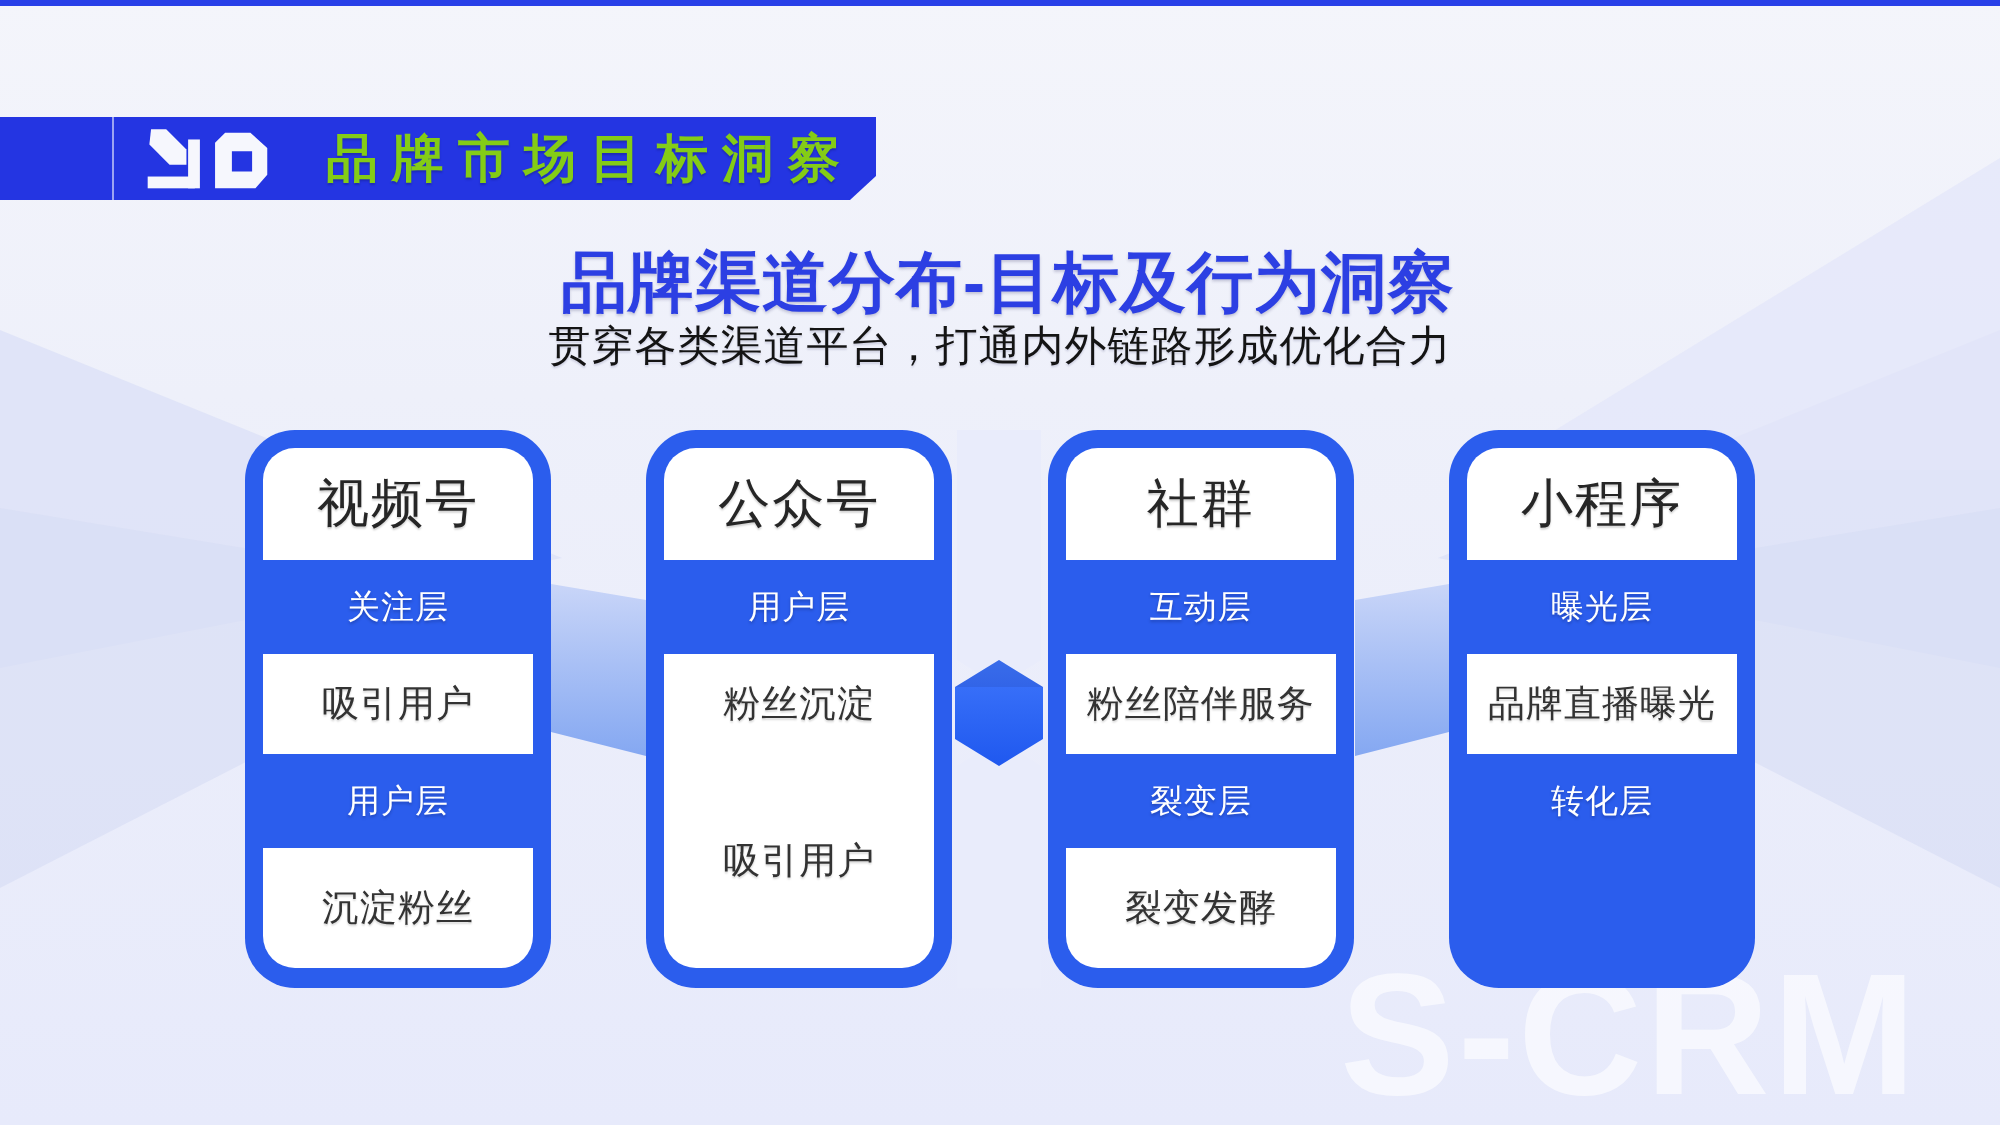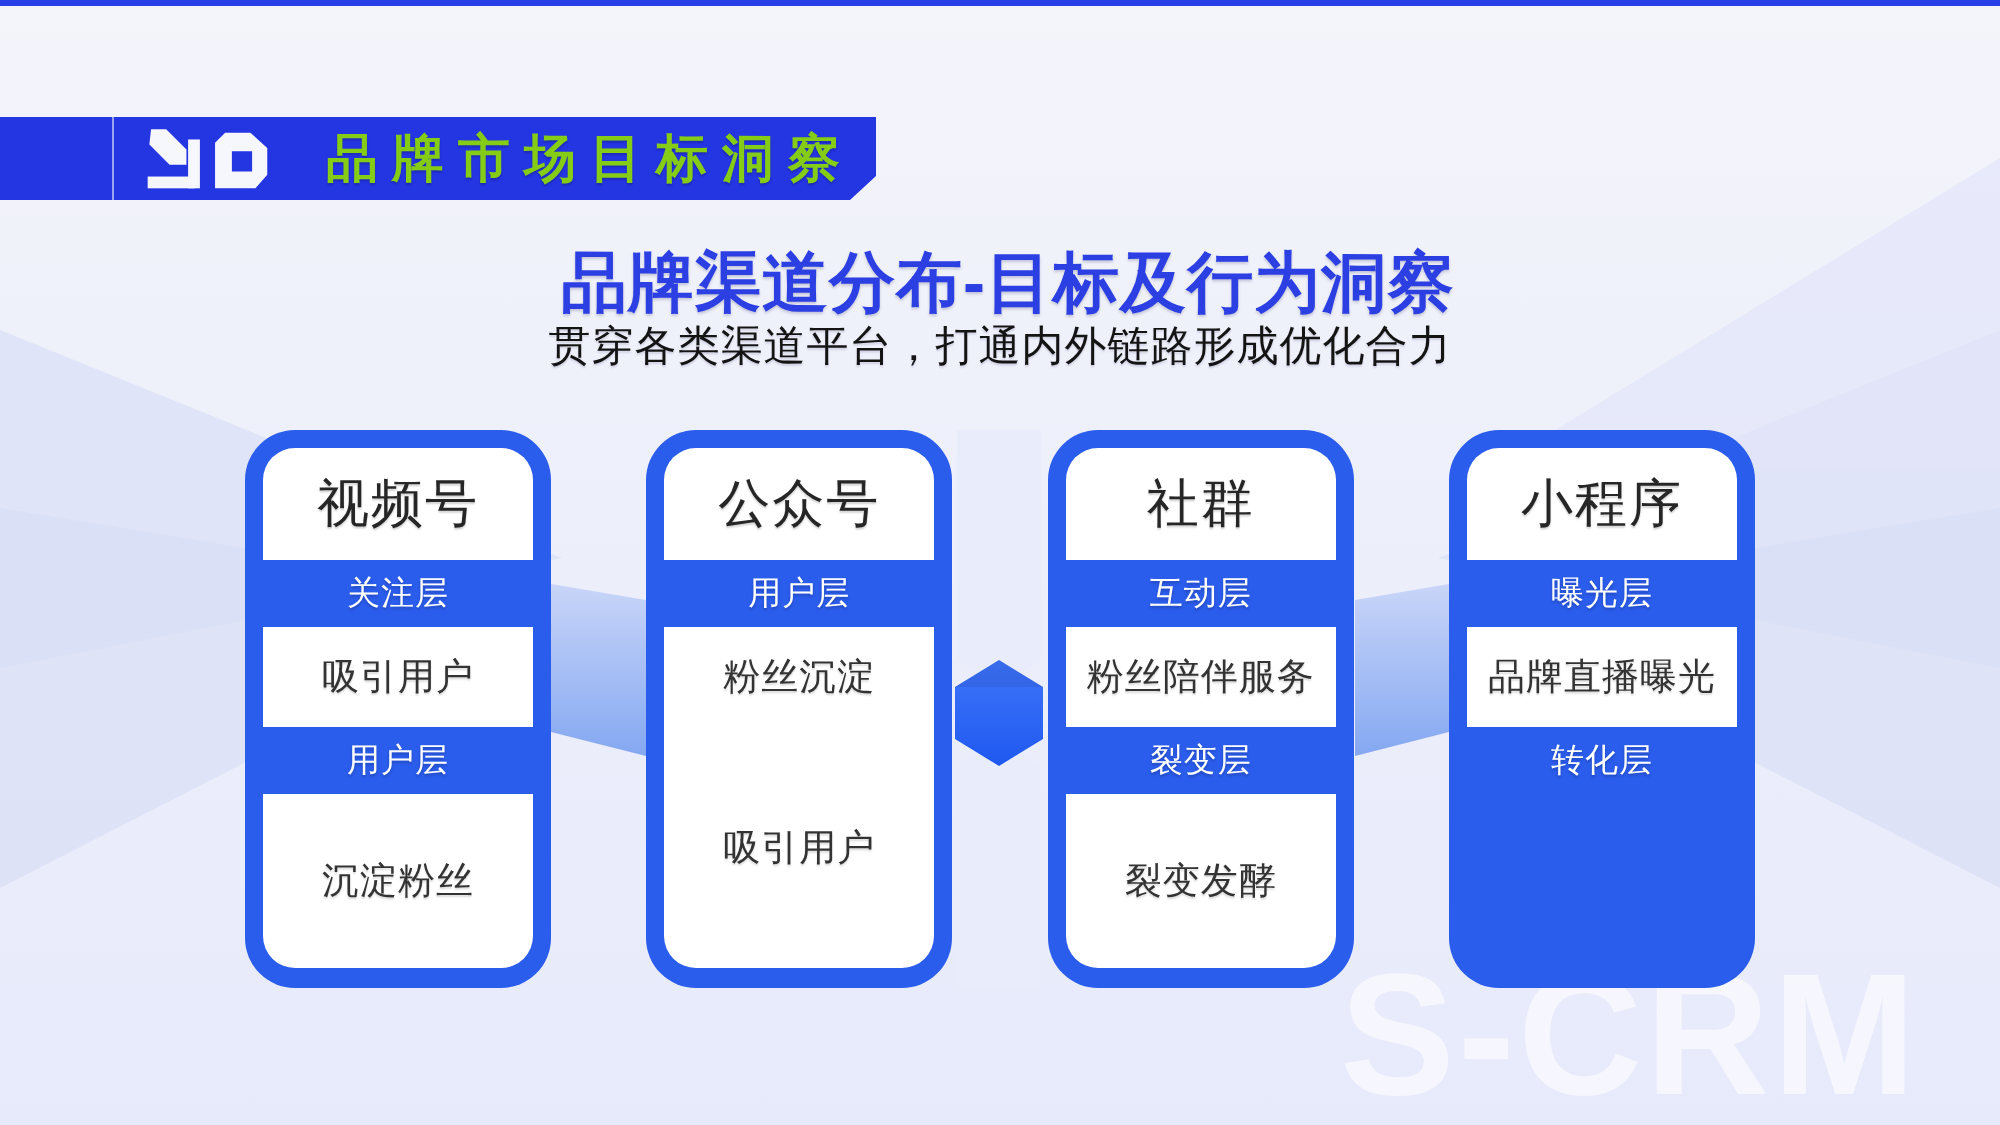--- a/index.html
+++ b/index.html
@@ -50,21 +50,21 @@
     padding:18px 18px 20px;box-sizing:border-box;
     display:flex;flex-direction:column;
   }
   .card-head{
     height:112px;background:#ffffff;border-radius:32px 32px 0 0;
     display:flex;align-items:center;justify-content:center;
     font-size:52px;font-weight:500;color:#262626;letter-spacing:2px;
     text-shadow:0 2px 2px rgba(0,0,0,.18);
   }
   .card-band{
-    height:67px;display:flex;align-items:center;justify-content:center;
+    height:94px;display:flex;align-items:center;justify-content:center;
     font-size:33px;font-weight:500;color:#ffffff;letter-spacing:1px;
     text-shadow:0 2px 3px rgba(0,0,30,.25);
   }
   .card-row{
     height:100px;background:#ffffff;
     display:flex;align-items:center;justify-content:center;
     font-size:37px;font-weight:500;color:#333333;letter-spacing:1px;
     text-shadow:0 2px 2px rgba(0,0,0,.15);
   }
   .card-row.last{flex:1;border-radius:0 0 32px 32px;text-align:right;}

